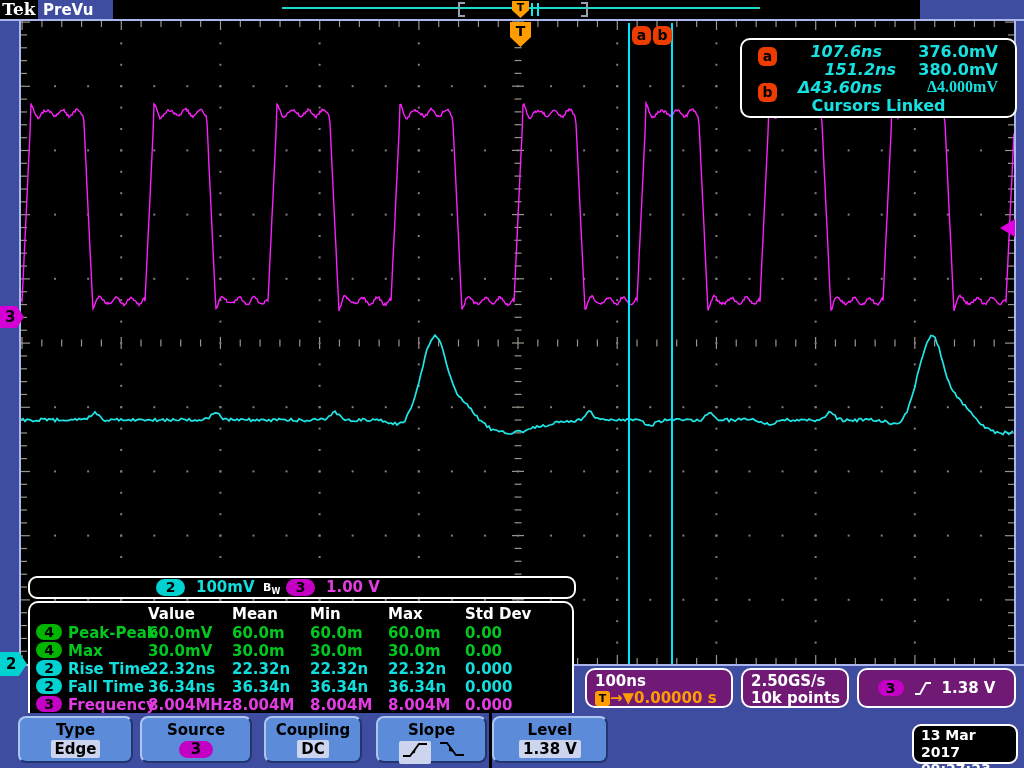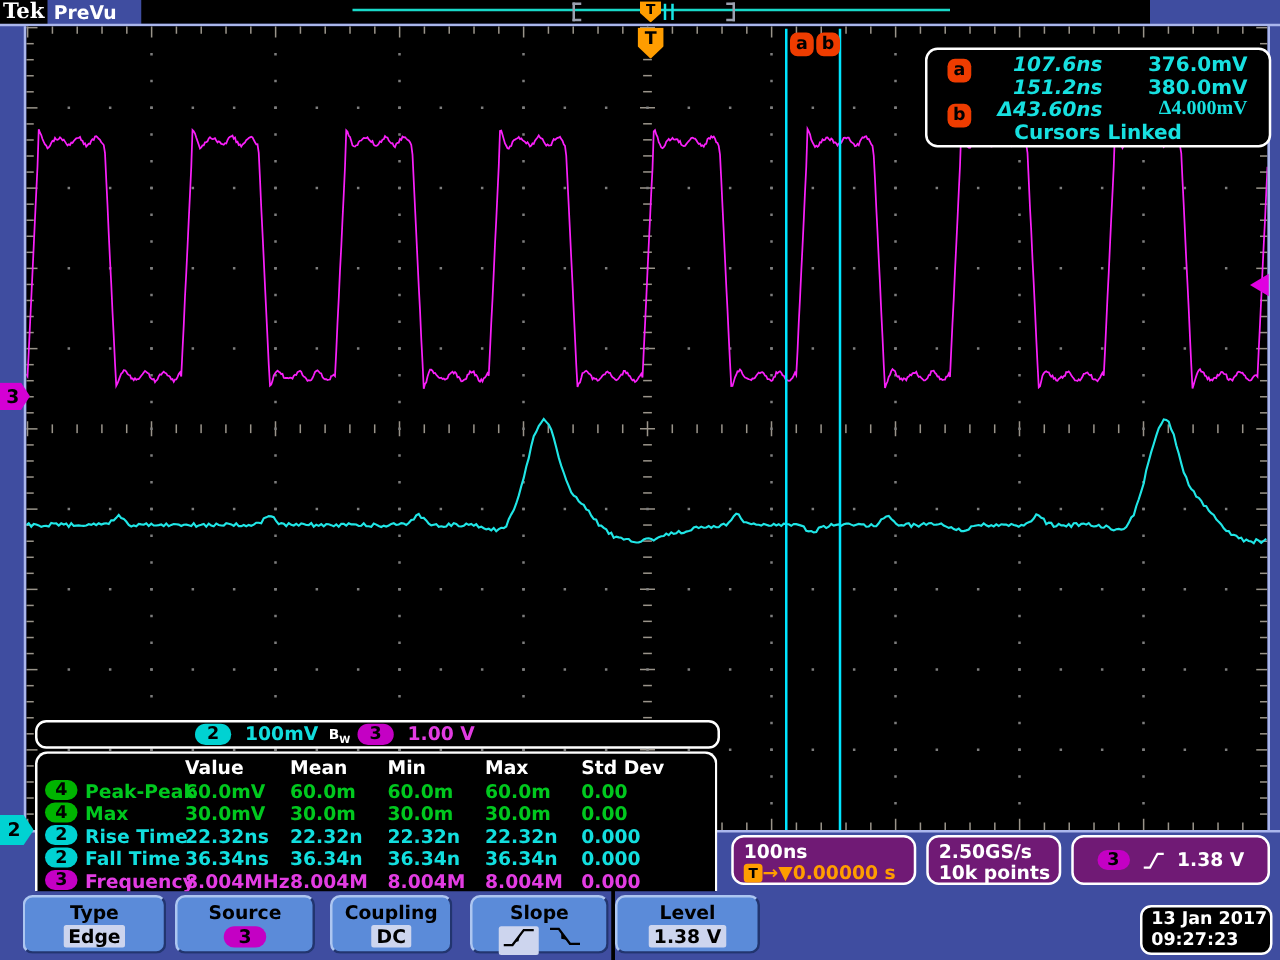--- a/index.html
+++ b/index.html
@@ -892,21 +892,21 @@
 
   <div class="abs" id="ch3-badge">3</div>
   <div class="abs" id="ch2-badge">2</div>
   <div class="abs" id="trig-level-arrow"></div>
 
   <div class="abs" id="cursor-box">
     <div class="abs cb-badge" style="left:16px;top:7px;">a</div>
     <div class="abs cb-badge" style="left:16px;top:43px;">b</div>
     <div class="abs cb-time" style="left:0;top:2px;">107.6ns</div>
     <div class="abs cb-volt" style="top:2px;">376.0mV</div>
-    <div class="abs cb-time" style="left:0;top:20px;">151.2ns</div>
+    <div class="abs cb-time" style="left:14px;top:20px;">151.2ns</div>
     <div class="abs cb-volt" style="top:20px;">380.0mV</div>
     <div class="abs cb-time" style="left:0;top:38px;">Δ43.60ns</div>
     <div class="abs cb-volt" style="top:38px;font-family:Liberation Serif, serif;">Δ4.000mV</div>
     <div class="abs" id="cursor-footer">Cursors Linked</div>
   </div>
 
   <div class="abs" id="scale-bar">
     <div class="abs pill" id="sb-ch2">2</div>
     <div class="abs" id="sb-v2">100mV</div>
     <div class="abs" id="sb-bw"><span>B</span><sub>W</sub></div>
@@ -1014,16 +1014,16 @@
           </svg>
       </span>
     </div>
   </div>
   <div class="abs" id="menu-divider"></div>
   <div class="abs menu-btn" style="left:492px;width:116px;">
     <div>Level</div>
     <span class="chip">1.38 V</span>
   </div>
   <div class="abs" id="date-box">
-    <div>13 Jan 2017</div>
+    <div>13 Mar 2017</div>
     <div>09:27:23</div>
   </div>
 </div>
 
 </body></html>

